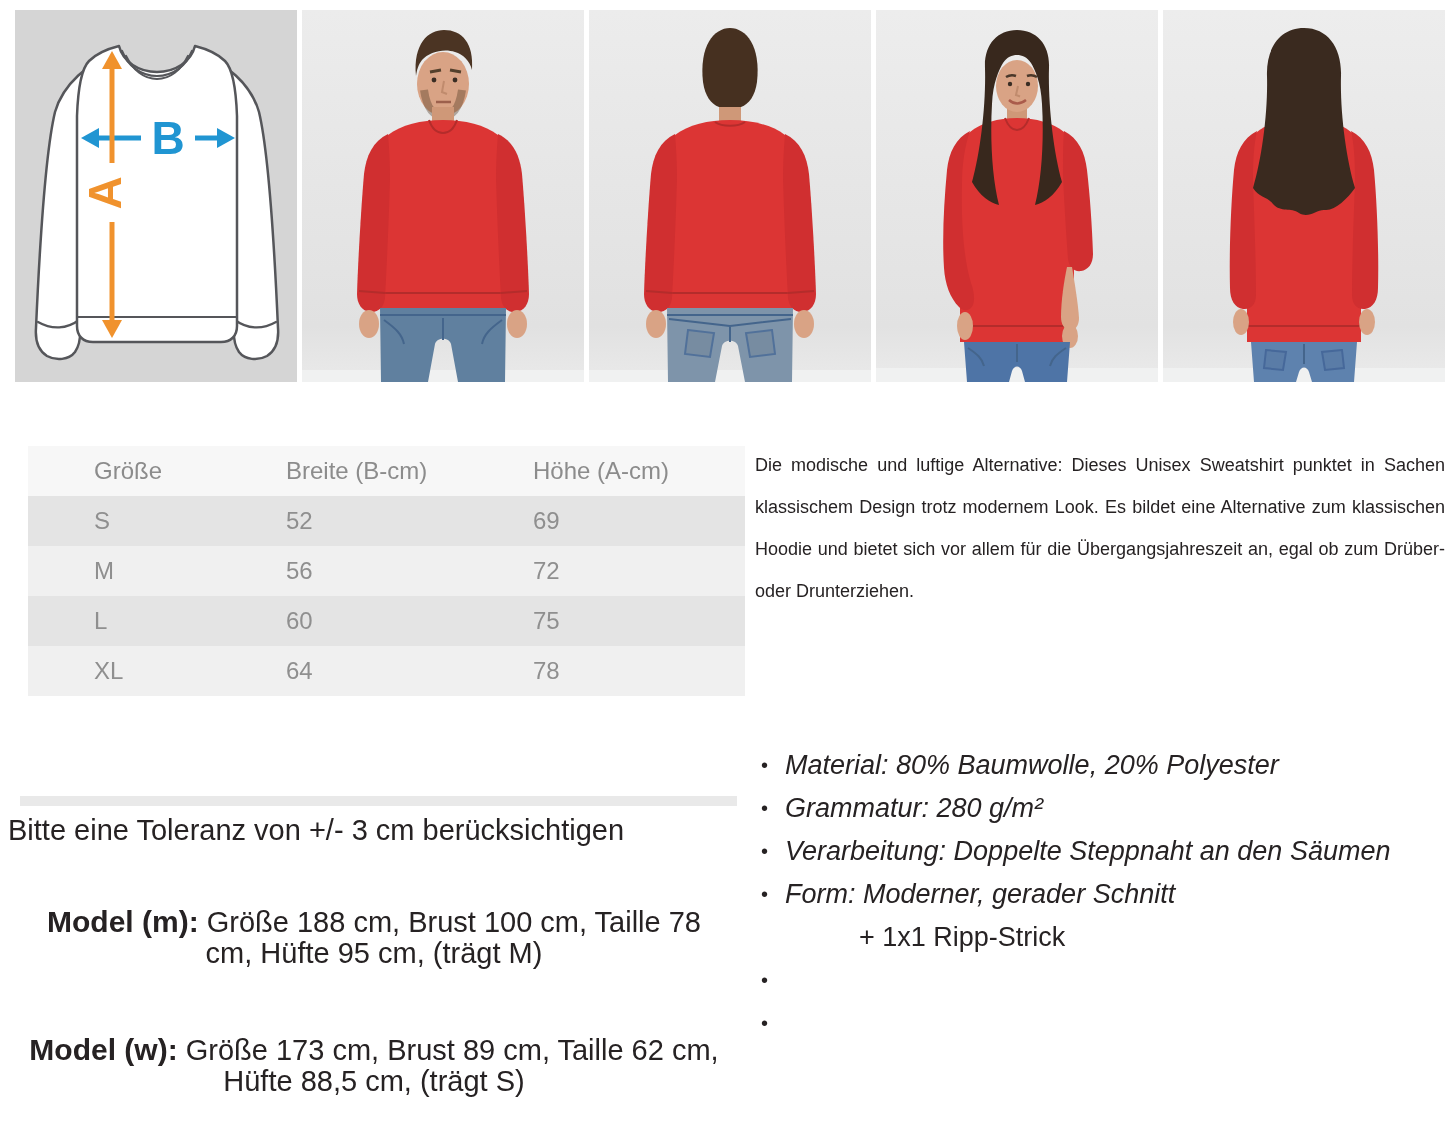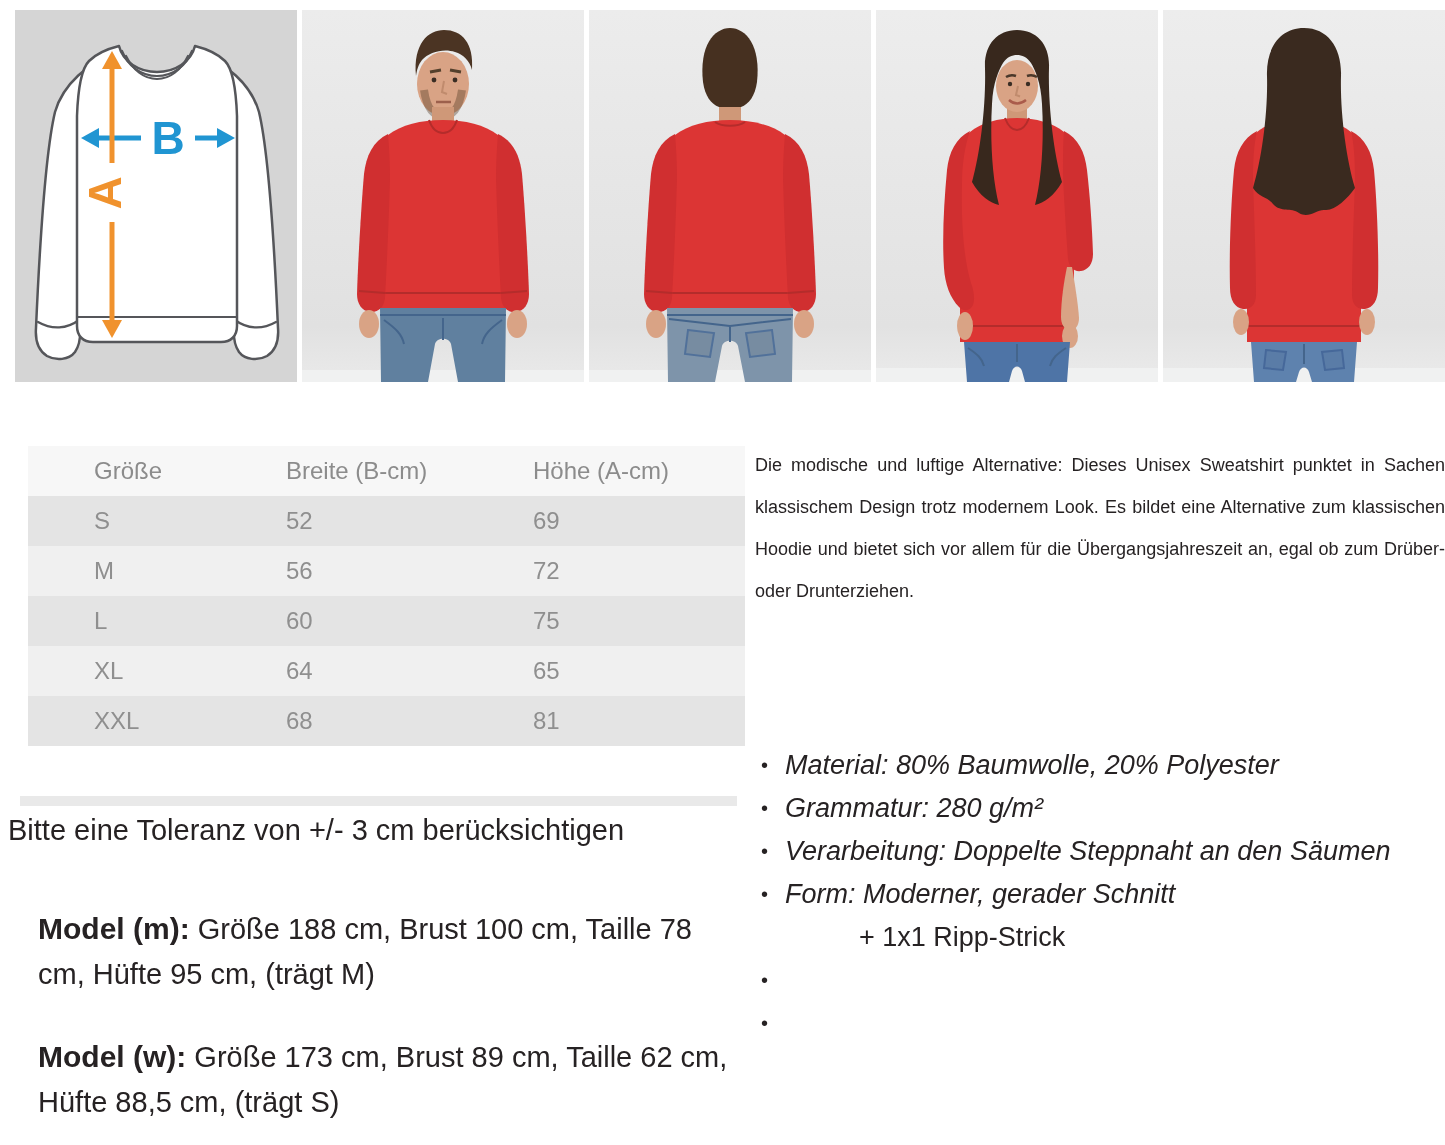--- a/index.html
+++ b/index.html
@@ -39,21 +39,21 @@
   }
   .size-table th{font-weight:normal;text-align:left;background:#f7f7f7;height:50px;color:#8c8c8c;padding:0;}
   .size-table td{height:50px;padding:0;}
   .size-table th:first-child,.size-table td:first-child{padding-left:66px;}
   .size-table tr.odd{background:#e4e4e4;}
   .size-table tr.even{background:#f0f0f0;}
   .table-footer-strip{position:absolute;left:20px;top:796px;width:717px;height:10px;background:#e9e9e9;}
 
   .note{position:absolute;left:8px;top:814px;font-size:29px;}
 
-  .model-block{position:absolute;left:38px;width:704px;font-size:29px;line-height:45px;}
+  .model-block{position:absolute;left:22px;width:704px;font-size:29px;line-height:31px;text-align:center;}
   .model-label{font-weight:bold;font-size:30px;}
   #model-m{top:906px;}
   #model-w{top:1034px;}
 
   
   .desc-paragraph{
     position:absolute;left:755px;top:444px;width:690px;
     font-size:18px;line-height:42px;text-align:justify;
   }
   .spec-list{
@@ -260,26 +260,21 @@
         <td>72</td>
       </tr>
       <tr class="odd">
         <td>L</td>
         <td>60</td>
         <td>75</td>
       </tr>
       <tr class="even">
         <td>XL</td>
         <td>64</td>
-        <td>65</td>
-      </tr>
-      <tr class="odd">
-        <td>XXL</td>
-        <td>68</td>
-        <td>81</td>
+        <td>78</td>
       </tr>
     </tbody>
 </table>
 <div class="table-footer-strip"></div>
 
 <div class="note">Bitte eine Toleranz von +/- 3 cm berücksichtigen</div>
 
 <div class="model-block" id="model-m">
   <span class="model-label">Model (m):</span><span> Größe 188 cm, Brust 100 cm, Taille 78 cm, Hüfte 95 cm, (trägt M)</span>
 </div>

